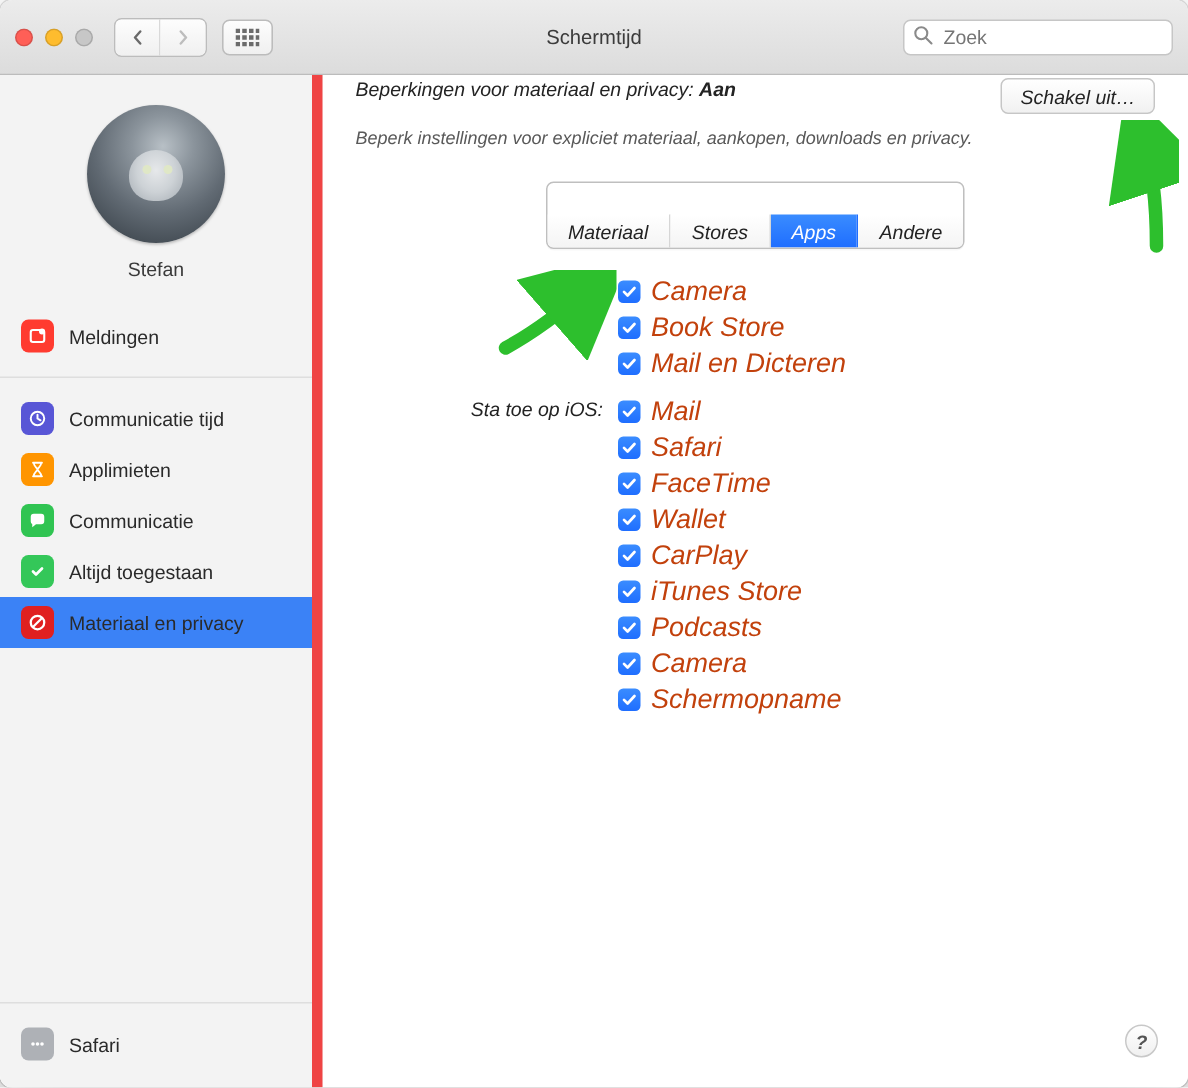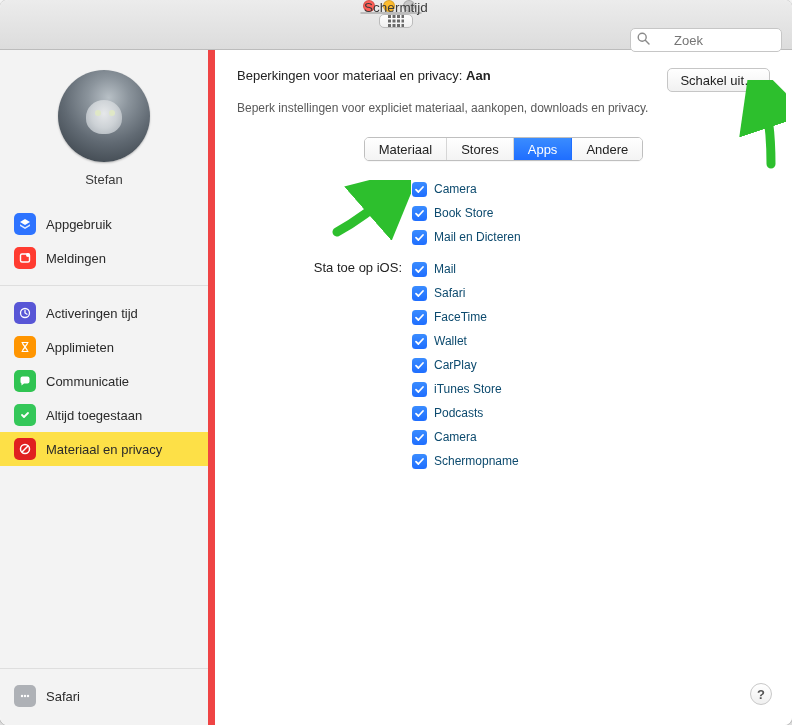--- a/index.html
+++ b/index.html
@@ -21,21 +21,20 @@
   }
   
   .titlebar {
     height: 50px;
     background: linear-gradient(#ececec, #dcdcdc);
     border-bottom: 1px solid #bcbcbc;
     display: flex;
     align-items: center;
     padding: 0 10px;
     position: relative;
-    flex-direction: column;
   }
   .traffic { display: flex; gap: 8px; margin-right: 14px; }
   .tl { width: 12px; height: 12px; border-radius: 50%; border: 0.5px solid rgba(0,0,0,0.15); }
   .tl.red { background: #ff5f57; }
   .tl.yel { background: #febc2e; }
   .tl.grn { background: #c7c7c7; }
   .nav-group {
     display: flex;
     border: 1px solid #bcbcbc;
     border-radius: 5px;
@@ -63,24 +62,24 @@
     text-align: center;
     font-size: 13.5px;
     color: #3b3b3b;
     pointer-events: none;
   }
   .search-wrap {
     margin-left: auto;
     position: relative;
   }
   .search-input {
-    width: 152px; height: 24px;
+    width: 180px; height: 24px;
     border: 1px solid #c6c6c6;
     border-radius: 5px;
-    padding: 0 8px 0 43px;
+    padding: 0 8px 0 26px;
     background: #fff;
     font-size: 13px;
     color: #555;
   }
   .search-icon {
     position: absolute; left: 7px; top: 50%; transform: translateY(-50%);
     color: #8a8a8a;
   }
   
   .body {
@@ -119,21 +118,21 @@
   .side-divider { height: 1px; background: #dedede; margin: 4px 0; }
   .side-item {
     display:flex; align-items:center;
     height: 34px;
     padding: 0 12px 0 14px;
     gap: 10px;
     color: #2a2a2a;
     cursor: default;
   }
   .side-item.selected {
-    background: #fde047;
+    background: #3b82f6;
   }
   .side-icon {
     width: 22px; height: 22px;
     border-radius: 5px;
     display:flex; align-items:center; justify-content:center;
     color: #fff;
     flex-shrink: 0;
   }
   .sidebar-spacer { flex: 1; }
   
@@ -142,23 +141,24 @@
   .bg-orange { background: #ff9500; }
   .bg-purple { background: #5856d6; }
   .bg-green { background: #30c452; }
   .bg-green2 { background: #34c759; }
   .bg-grey { background: #aeb1b6; }
   .bg-darkred { background: #e02020; }
 
   
   .main {
     flex: 1;
-    padding: 18px 22px 18px 22px;
+    padding: 2px 22px 18px 22px;
     position: relative;
     overflow: hidden;
+    font-style: italic;
   }
   .header-row {
     display:flex;
     align-items:flex-start;
     gap: 12px;
   }
   .header-text { flex:1; }
   .header-title { font-size: 13px; color:#232323; }
   .header-title b { font-weight: 700; }
   .header-sub { font-size: 12px; color:#595959; margin-top: 18px; }
@@ -184,20 +184,21 @@
     box-shadow: 0 1px 0 rgba(0,0,0,0.03);
   }
   .seg-item {
     height: 22px;
     padding: 0 14px;
     font-size: 13px;
     display:flex; align-items:center;
     border-right: 1px solid #d6d6d6;
     background: linear-gradient(#ffffff,#f4f4f4);
     color:#222;
+    margin-top:21px;
   }
   .seg-item:last-child { border-right: none; }
   .seg-item.selected {
     background: linear-gradient(#3a8cff,#1f6eff);
     color: #fff;
     border-right-color:#1f6eff;
   }
   
   .allow-block { display:flex; margin-bottom: 12px; }
   .allow-label {
@@ -211,21 +212,21 @@
   .check-col { display:flex; flex-direction:column; gap: 4px; }
   .check-row { display:flex; align-items:center; gap: 7px; height: 20px; }
   .mac-check {
     width: 15px; height: 15px;
     border-radius: 3.5px;
     background: linear-gradient(#3a8cff,#1f6eff);
     display:flex; align-items:center; justify-content:center;
     color:#fff;
     flex-shrink:0;
   }
-  .check-label { font-size: 12px; color:#0c4a6e; }
+  .check-label { font-size: 18px; color:#c2410c; }
 
   .help-btn {
     position:absolute; right: 20px; bottom: 20px;
     width: 22px; height: 22px;
     border: 1px solid #c8c8c8;
     border-radius: 50%;
     background: linear-gradient(#fff,#f0f0f0);
     display:flex; align-items:center; justify-content:center;
     color:#555; font-size:13px; font-weight:600;
   }
@@ -292,50 +293,41 @@
   <div class="body">
 
     <div class="sidebar">
       <div class="avatar-wrap">
         <div class="avatar"></div>
         <div class="username">Stefan</div>
       </div>
 
       <div class="side-group">
         <div class="side-item">
-          <div class="side-icon bg-blue">
-            <svg width="14" height="14" viewBox="0 0 14 14">
-                <path d="M7 2 12 5 7 8 2 5Z" fill="#fff"></path>
-                <path d="M2 7.3 7 10.3 12 7.3 12 9 7 12 2 9Z" fill="#fff" opacity="0.85"></path>
-              </svg>
-          </div>
-          <span>Appgebruik</span>
-        </div>
-        <div class="side-item">
           <div class="side-icon bg-red">
             <svg width="14" height="14" viewBox="0 0 14 14">
                 <rect x="2.5" y="3" width="9" height="8" rx="1.5" fill="none" stroke="#fff" stroke-width="1.4"></rect>
                 <circle cx="10" cy="4" r="2" fill="#fff"></circle>
               </svg>
           </div>
           <span>Meldingen</span>
         </div>
       </div>
 
       <div class="side-divider"></div>
 
       <div class="side-group">
         <div class="side-item">
           <div class="side-icon bg-purple">
             <svg width="14" height="14" viewBox="0 0 14 14">
                 <circle cx="7" cy="7" r="4.5" fill="none" stroke="#fff" stroke-width="1.3"></circle>
                 <path d="M7 4.5V7l2 1.2" fill="none" stroke="#fff" stroke-width="1.3" stroke-linecap="round"></path>
               </svg>
           </div>
-          <span>Activeringen tijd</span>
+          <span>Communicatie tijd</span>
         </div>
         <div class="side-item">
           <div class="side-icon bg-orange">
             <svg width="14" height="14" viewBox="0 0 14 14">
                 <path d="M4 2.5h6M4 11.5h6M4.5 2.5c0 2.5 2 3 2.5 4.5-.5 1.5-2.5 2-2.5 4.5M9.5 2.5c0 2.5-2 3-2.5 4.5.5 1.5 2.5 2 2.5 4.5" fill="none" stroke="#fff" stroke-width="1.2" stroke-linecap="round"></path>
               </svg>
           </div>
           <span>Applimieten</span>
         </div>
         <div class="side-item">

